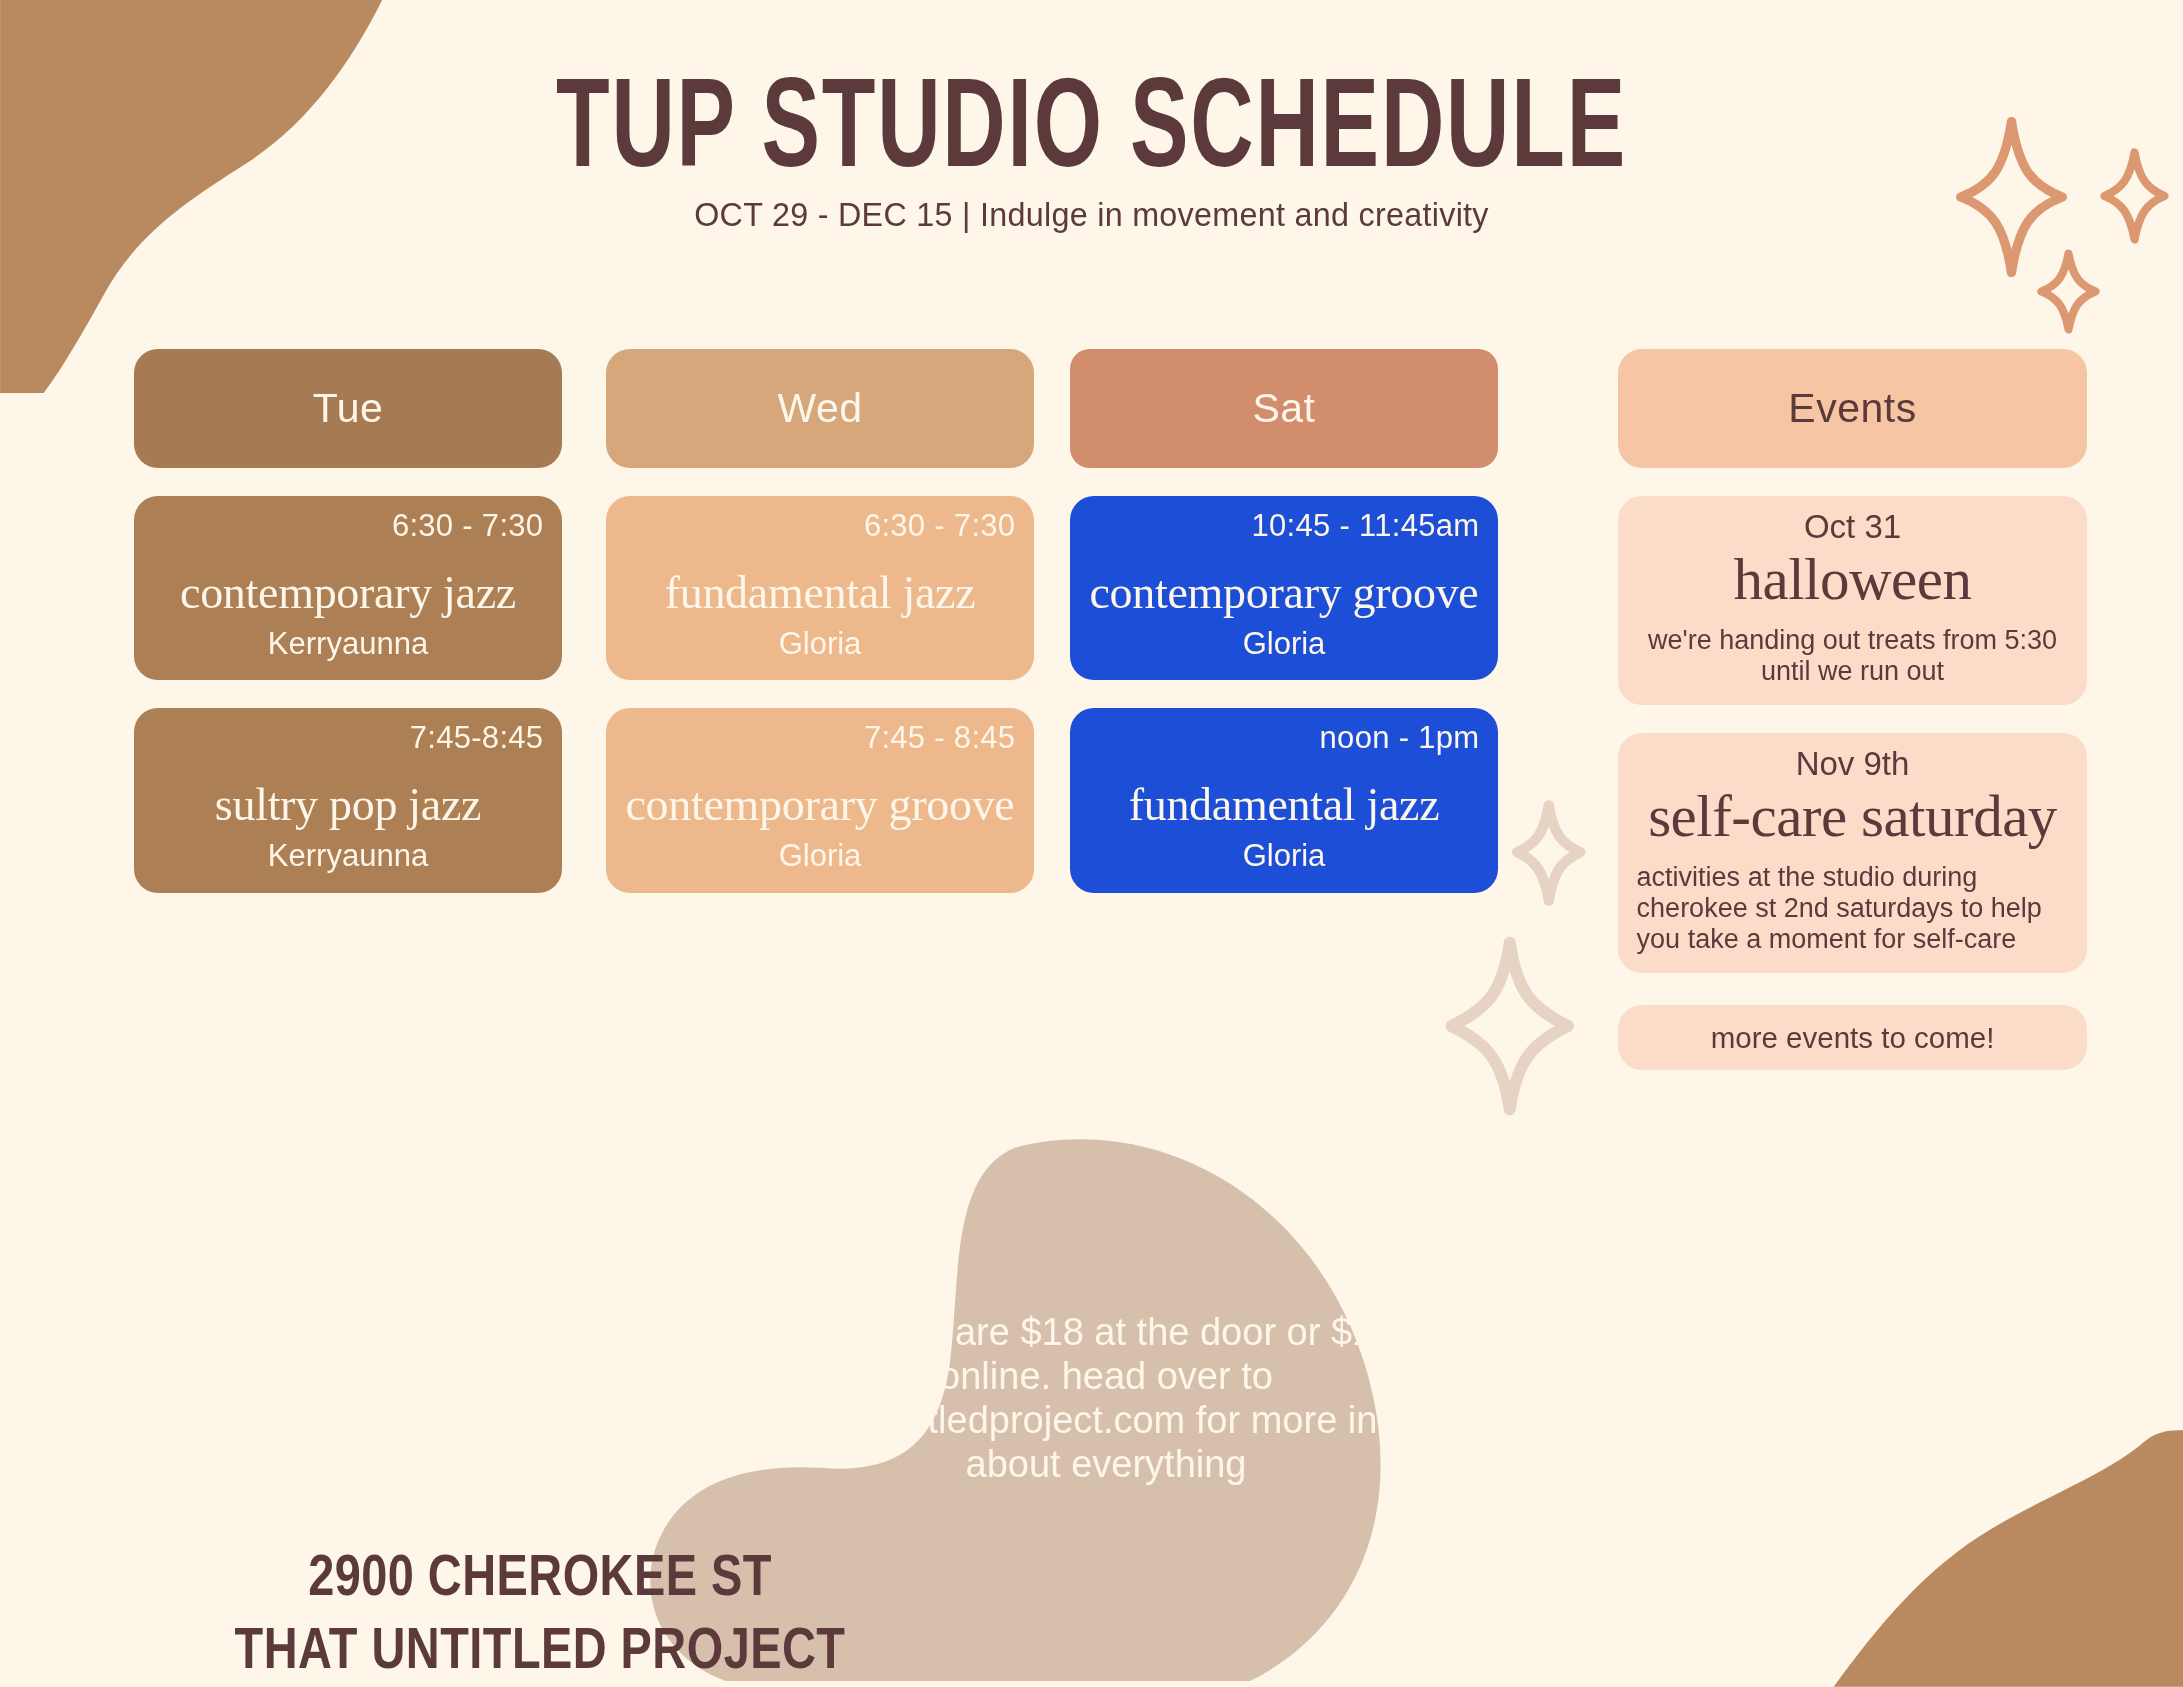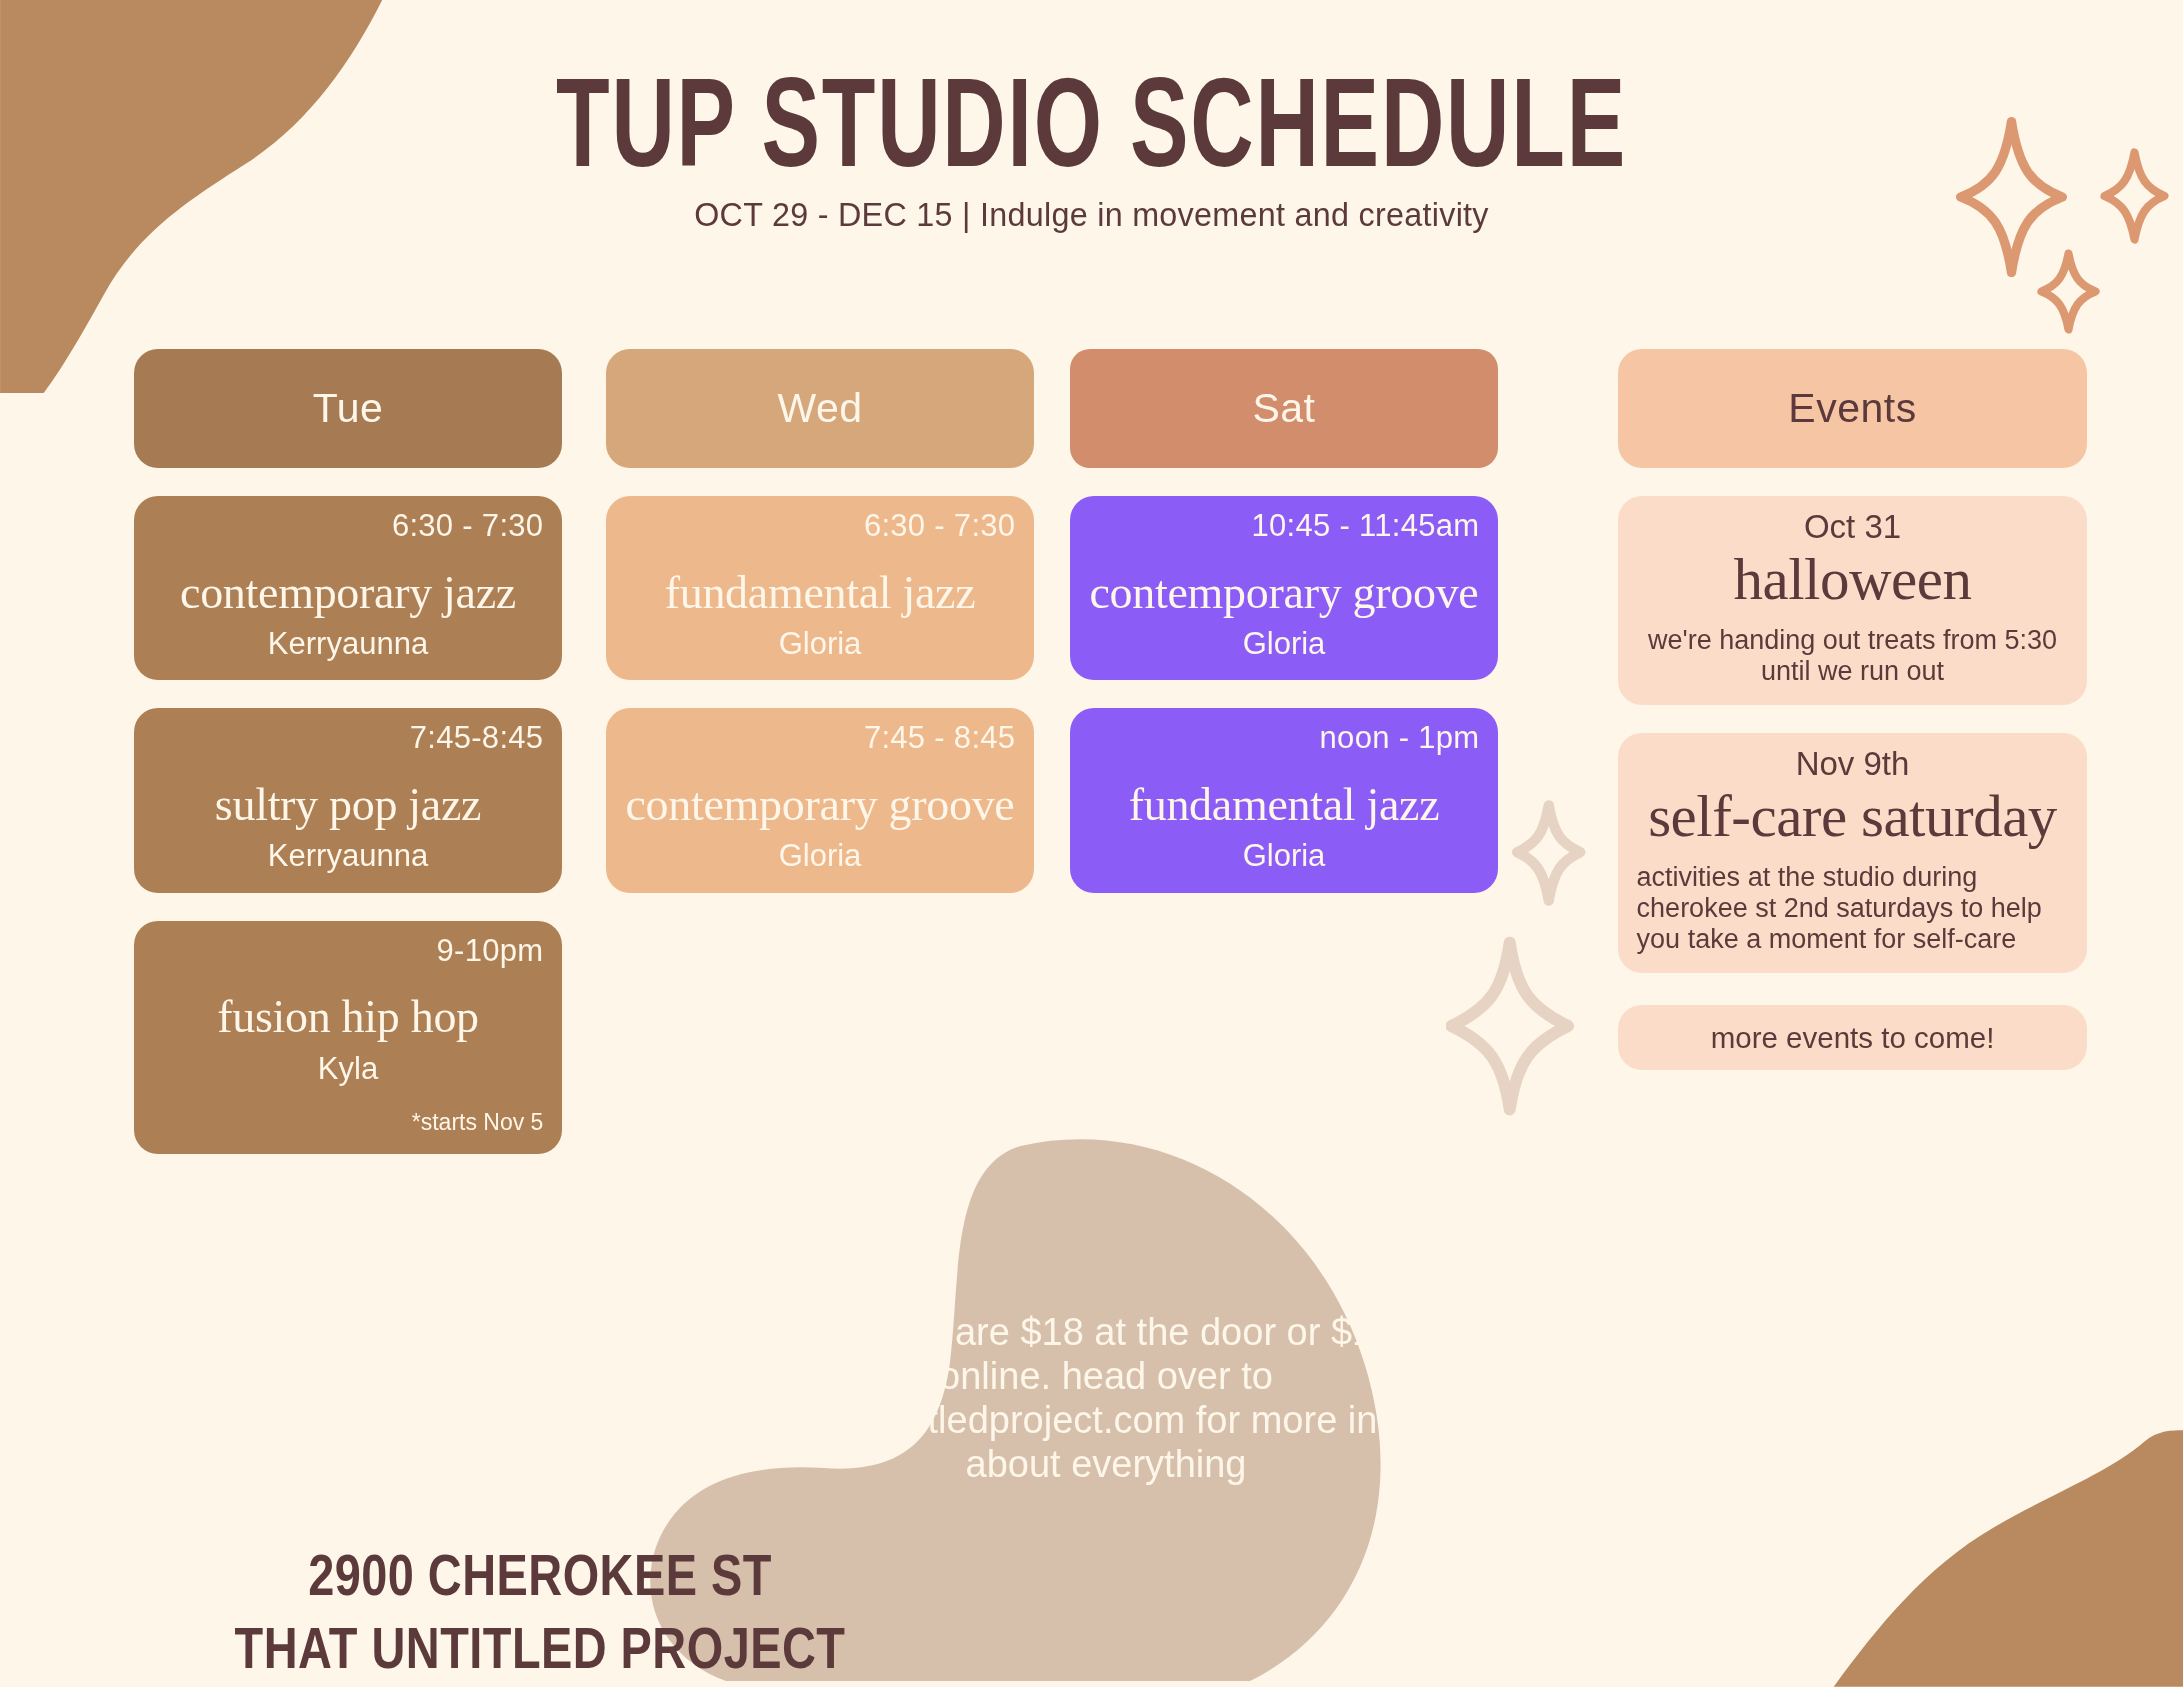--- a/index.html
+++ b/index.html
@@ -61,21 +61,21 @@
   .card{
     border-radius:24px;
     margin-top:28px;
     padding:14px 18.6px 18.6px 18.6px;
     box-sizing:border-box;
     color:#FDF6E9;
     position:relative;
   }
   .col-tue .card{background:#AD7F55;}
   .col-wed .card{background:#EDB88B;}
-  .col-sat .card{background:#8b5cf6;}
+  .col-sat .card{background:#1d4ed8;}
   .col-events .card{background:#FBDCC9;color:#5C3A3B;}
 
   .c-time{font-size:31px;text-align:right;letter-spacing:0.3px;line-height:1.05;}
   .c-name{
     font-family:"Liberation Serif", serif;
     font-size:46px;
     line-height:0.94;
     text-align:center;
     margin-top:28px;
     letter-spacing:-0.3px;
@@ -197,26 +197,20 @@
         <div class="c-name">contemporary jazz</div>
         <div class="c-inst">Kerryaunna</div>
       </div>
 
       <div class="card">
         <div class="c-time">7:45-8:45</div>
         <div class="c-name">sultry pop jazz</div>
         <div class="c-inst">Kerryaunna</div>
       </div>
 
-      <div class="card">
-        <div class="c-time">9-10pm</div>
-        <div class="c-name">fusion hip hop</div>
-        <div class="c-inst">Kyla</div>
-        <div class="c-note">*starts Nov 5</div>
-      </div>
     </div>
 
     <div class="col col-wed">
       <div class="day-head">Wed</div>
 
       <div class="card">
         <div class="c-time">6:30 - 7:30</div>
         <div class="c-name">fundamental jazz</div>
         <div class="c-inst">Gloria</div>
       </div>

